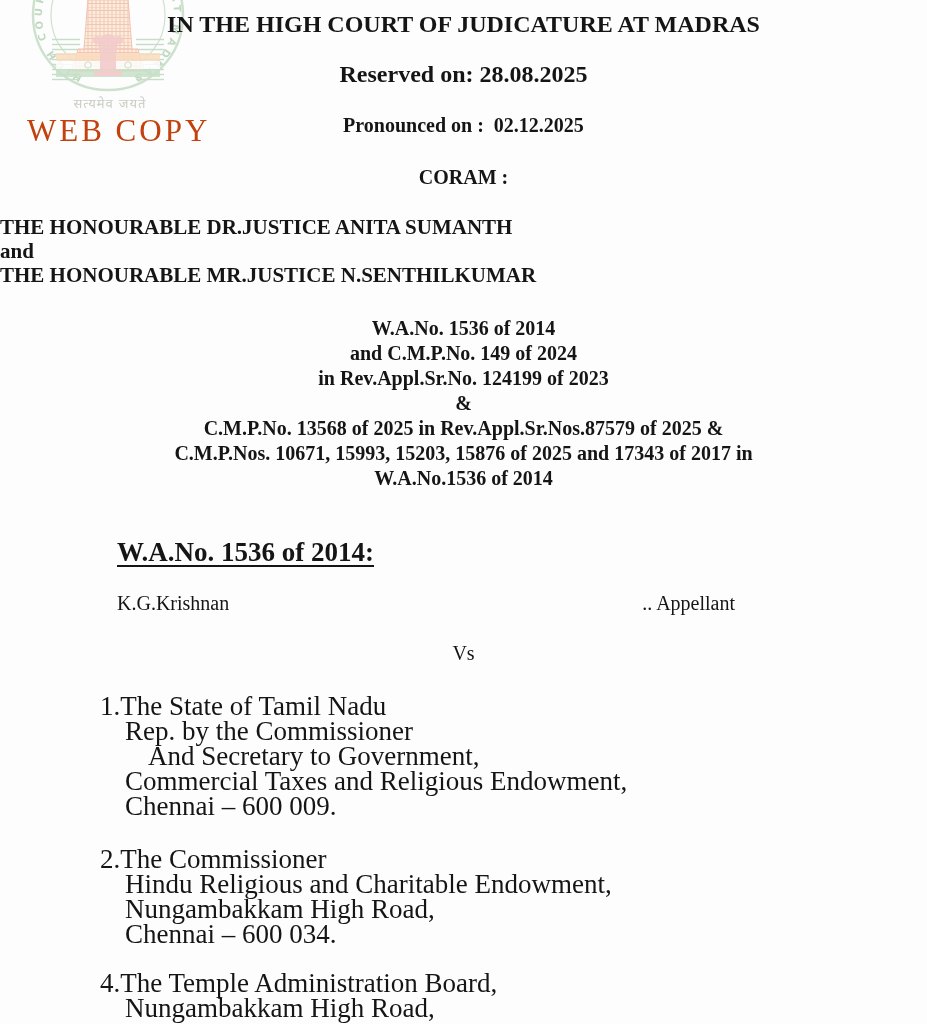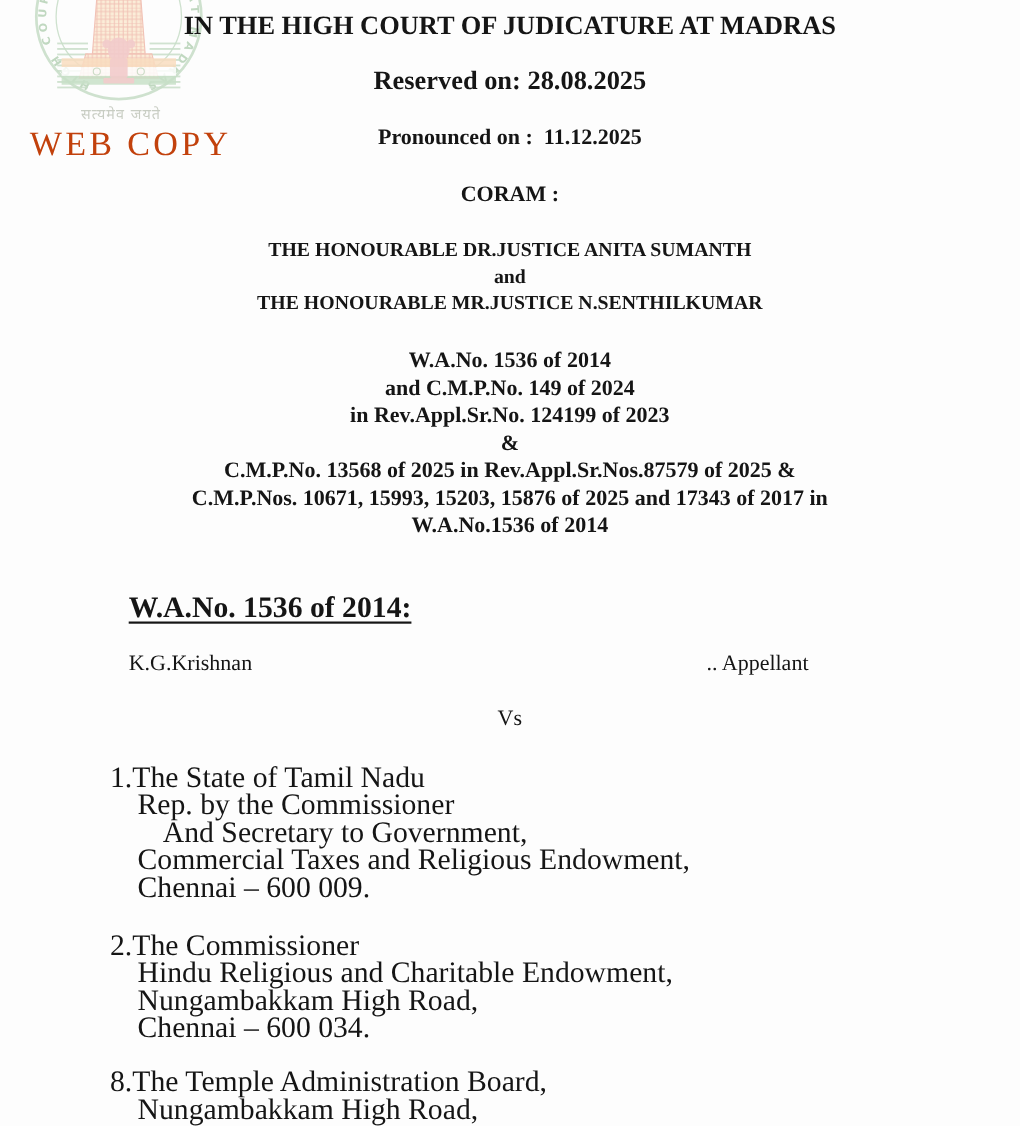--- a/index.html
+++ b/index.html
@@ -33,21 +33,21 @@
 
   
   .content { position: relative; width: 100%; }
 
   .title       { font-size: 24px; line-height: 28px; margin-top: 10px; font-weight: bold; text-align: center; white-space: pre; }
   .reserved    { font-size: 24px; line-height: 24px; margin-top: 24px; font-weight: bold; text-align: center; white-space: pre; }
   .pronounced  { font-size: 20px; line-height: 24px; margin-top: 27px; font-weight: bold; text-align: center; white-space: pre; }
   .coram       { font-size: 20px; line-height: 24px; margin-top: 28px; font-weight: bold; text-align: center; white-space: pre; }
 
   .judges      { margin-top: 26px; }
-  .judges div  { font-size: 18px; line-height: 24px; font-weight: bold; text-align: center; white-space: pre; }
+  .judges div  { font-size: 21px; line-height: 24px; font-weight: bold; text-align: left; white-space: pre; }
 
   .caseblock   { margin-top: 29px; }
   .caseblock div { font-size: 20px; line-height: 25px; font-weight: bold; text-align: center; white-space: pre; }
 
   .section-heading {
     margin-top: 49px; padding-left: 117px;
     font-size: 27px; line-height: 25px; font-weight: bold; white-space: pre;
   }
   .section-heading span {
     text-decoration: underline;
@@ -123,21 +123,21 @@
     </svg>
 
     <div class="motto">सत्यमेव जयते</div>
     <div class="webcopy">WEB COPY</div>
   </div>
 
   <div class="content">
 
     <div class="title">IN THE HIGH COURT OF JUDICATURE AT MADRAS</div>
     <div class="reserved">Reserved on: 28.08.2025</div>
-    <div class="pronounced">Pronounced on :  11.12.2025</div>
+    <div class="pronounced">Pronounced on :  02.12.2025</div>
     <div class="coram">CORAM :</div>
 
     <div class="judges">
       <div>THE HONOURABLE DR.JUSTICE ANITA SUMANTH</div>
       <div>and</div>
       <div>THE HONOURABLE MR.JUSTICE N.SENTHILKUMAR</div>
     </div>
 
     <div class="caseblock">
       <div>W.A.No. 1536 of 2014</div>
@@ -167,18 +167,18 @@
     </div>
 
     <div class="resp r2">
       <div class="rline ind0">2.The Commissioner</div>
       <div class="rline ind1">Hindu Religious and Charitable Endowment,</div>
       <div class="rline ind1">Nungambakkam High Road,</div>
       <div class="rline ind1">Chennai – 600 034.</div>
     </div>
 
     <div class="resp r3">
-      <div class="rline ind0">8.The Temple Administration Board,</div>
+      <div class="rline ind0">4.The Temple Administration Board,</div>
       <div class="rline ind1">Nungambakkam High Road,</div>
     </div>
 
   </div>
 </div>
 
 </body></html>

